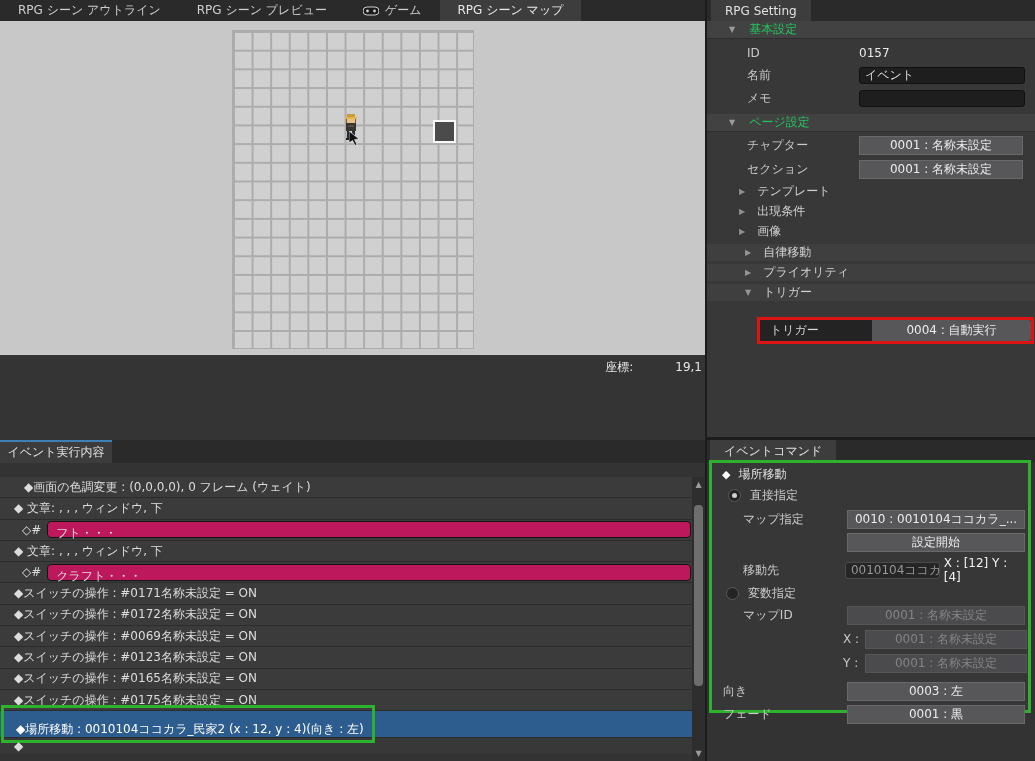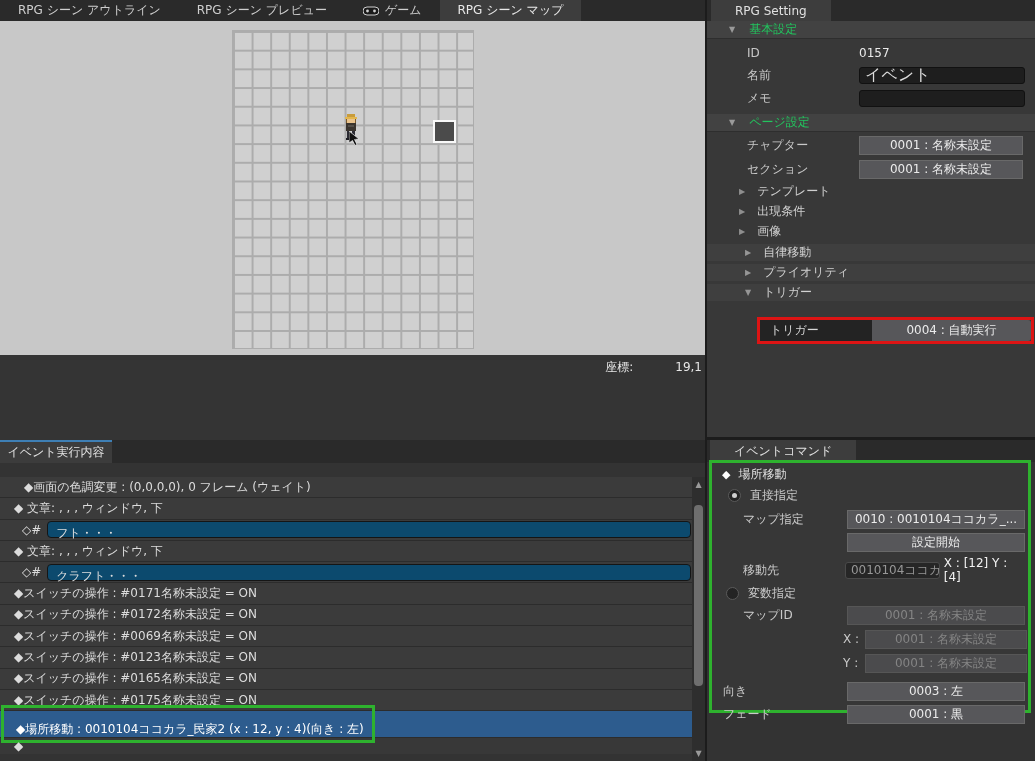--- a/index.html
+++ b/index.html
@@ -30,49 +30,49 @@
   
   #map-status { position:absolute; left:0; top:355px; width:705px; height:85px; background:#343434; }
   #coord-row { display:flex; justify-content:flex-end; align-items:center; height:24px; padding-right:3px; color:#e6e6e6; }
   #coord-row .lbl { margin-right:42px; }
   
   .vsplit { position:absolute; left:705px; top:0; width:2px; height:761px; background:#1c1c1c; }
   .hsplit-r { position:absolute; left:707px; top:437px; width:328px; height:3px; background:#1c1c1c; }
   
   #right-top { position:absolute; left:707px; top:0; width:328px; height:437px; background:#383838; }
   .rtabs { height:21px; background:#2a2a2a; display:flex; }
-  .rtab { background:#3d3d3d; color:#e0e0e0; display:flex; align-items:center; padding:0 24px; margin-left:4px; }
+  .rtab { background:#3d3d3d; color:#e0e0e0; display:flex; align-items:center; padding:0 14px; margin-left:4px; }
   .sec-bar { height:18px; background:#424242; border-bottom:1px solid #2e2e2e; display:flex; align-items:center; }
   .sec-bar .tri { margin-left:22px; font-size:8px; color:#9a9a9a; }
   .sec-bar .sec-lbl { margin-left:14px; color:#22c55e; }
   .r-row { height:22px; display:flex; align-items:center; padding-left:40px; }
   .r-lbl { width:112px; color:#c9c9c9; flex:none; }
   .val { color:#eaeaea; }
-  .inp { background:#1e1e1e; border:1px solid #111; border-radius:3px; color:#ddd; font-size:16px; height:17px; padding:0 5px; font-family:inherit; outline:none; }
+  .inp { background:#1e1e1e; border:1px solid #111; border-radius:3px; color:#ddd; font-size:12px; height:17px; padding:0 5px; font-family:inherit; outline:none; }
   .btn { background:#57575a; border:1px solid #696969; border-radius:0; color:#ebebeb; text-align:center; height:19px; line-height:17px; white-space:nowrap; overflow:hidden; }
   .btn.dis { background:#4b4b4d; border-color:#565656; color:#848484; }
   .tree-row { height:20px; display:flex; align-items:center; padding-left:32px; }
   .tree-row .tri { font-size:8px; color:#8f8f8f; }
   .tree-row .t-lbl { margin-left:12px; color:#cfcfcf; }
   .sub-bar { height:17px; margin-top:3px; background:#3f3f3f; display:flex; align-items:center; padding-left:38px; }
   .sub-bar .tri { font-size:8px; color:#969696; }
   .sub-bar .t-lbl { margin-left:12px; color:#d2d2d2; }
   #trigger-box { position:absolute; left:50px; top:317px; width:277px; height:27px; border:3px solid #dd1414; display:flex; }
   #trigger-box .t-cell { flex:0 0 112px; background:#232323; color:#d8d8d8; display:flex; align-items:center; padding-left:10px; }
   #trigger-box .btn { flex:1; border-radius:0 3px 3px 0; height:100%; line-height:20px; border:none; }
   
   #bottom-left { position:absolute; left:0; top:440px; width:705px; height:321px; background:#333; }
   .btabs { height:23px; background:#2a2a2a; display:flex; }
   .btab { width:112px; background:#3c3c3c; border-top:2px solid #3e7fb5; color:#e2e2e2; display:flex; align-items:center; justify-content:center; }
   #list-hdr { height:14px; padding-left:2px; color:#c4c4c4; display:flex; align-items:center; }
   #ev-list { position:absolute; left:0; top:37px; width:692px; bottom:0; overflow:hidden; }
   .ev-row { height:21.3px; background:#3b3b3b; border-bottom:1px solid #2c2c2c; display:flex; align-items:center; padding-left:14px; color:#dcdcdc; white-space:nowrap; }
   .ev-row.first { padding-left:24px; }
   .ev-row.inset { padding-left:22px; }
-  .ev-row.inset .ibox { margin-left:6px; width:644px; height:17px; background:#0c4a6e; border:1px solid #151515; border-radius:4px; line-height:15px; padding:4px 8px; color:#dedede; }
+  .ev-row.inset .ibox { margin-left:6px; width:644px; height:17px; background:#be185d; border:1px solid #151515; border-radius:4px; line-height:15px; padding:4px 8px; color:#dedede; }
   .ev-row.selected { height:27px; background:#2d5c8e; color:#fff; padding-left:0; }
   .ev-row.selected .green-outline { border:3px solid #2eb22e; padding:13px 8px 2px 12px; margin-left:1px; }
   .ev-row.last { background:#383838; border-bottom:none; height:16px; }
   #ev-scroll { position:absolute; right:0; top:37px; width:13px; bottom:0; background:#2e2e2e; }
   #ev-scroll .arr { position:absolute; left:0; width:13px; height:13px; color:#9a9a9a; font-size:8px; text-align:center; line-height:13px; }
   #ev-scroll .arr.up { top:1px; }
   #ev-scroll .arr.dn { bottom:1px; }
   #ev-scroll .thumb { position:absolute; left:2px; top:28px; width:9px; height:181px; background:#6e6e6e; border-radius:4px; }
   
   #right-bottom { position:absolute; left:707px; top:440px; width:328px; height:321px; background:#333; }

